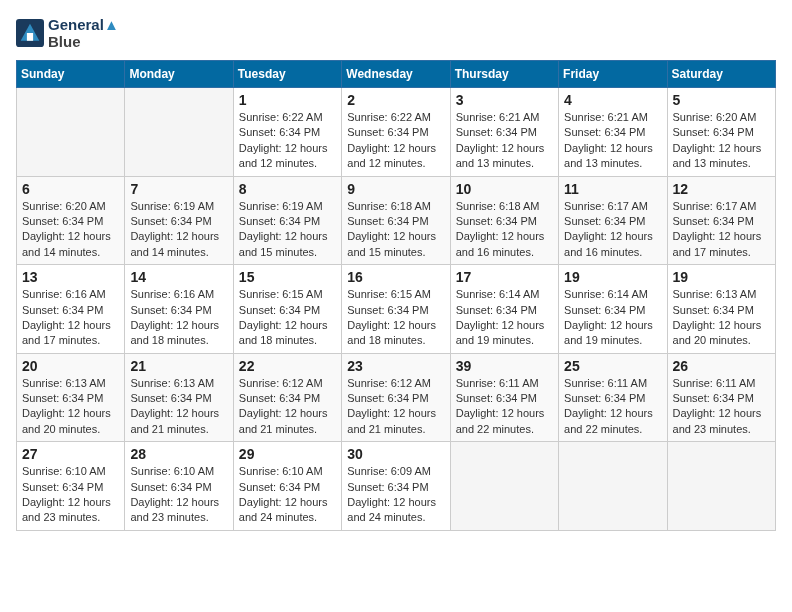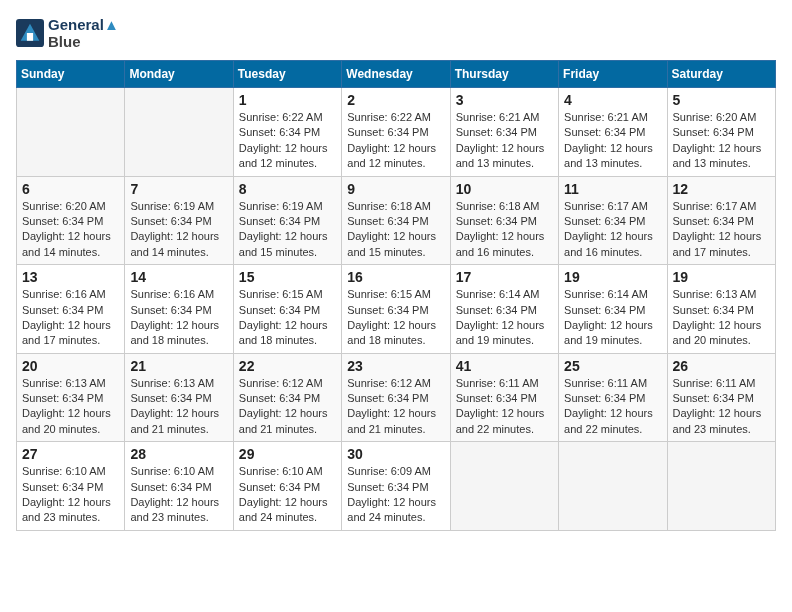--- a/index.html
+++ b/index.html
@@ -275,21 +275,21 @@
 and 21 minutes.</div>
         </td>
         <td>
           <span class="day-number">23</span>
           <div class="day-info" style="white-space: pre-line;">Sunrise: 6:12 AM
 Sunset: 6:34 PM
 Daylight: 12 hours
 and 21 minutes.</div>
         </td>
         <td>
-          <span class="day-number">41</span>
+          <span class="day-number">39</span>
           <div class="day-info" style="white-space: pre-line;">Sunrise: 6:11 AM
 Sunset: 6:34 PM
 Daylight: 12 hours
 and 22 minutes.</div>
         </td>
         <td>
           <span class="day-number">25</span>
           <div class="day-info" style="white-space: pre-line;">Sunrise: 6:11 AM
 Sunset: 6:34 PM
 Daylight: 12 hours

